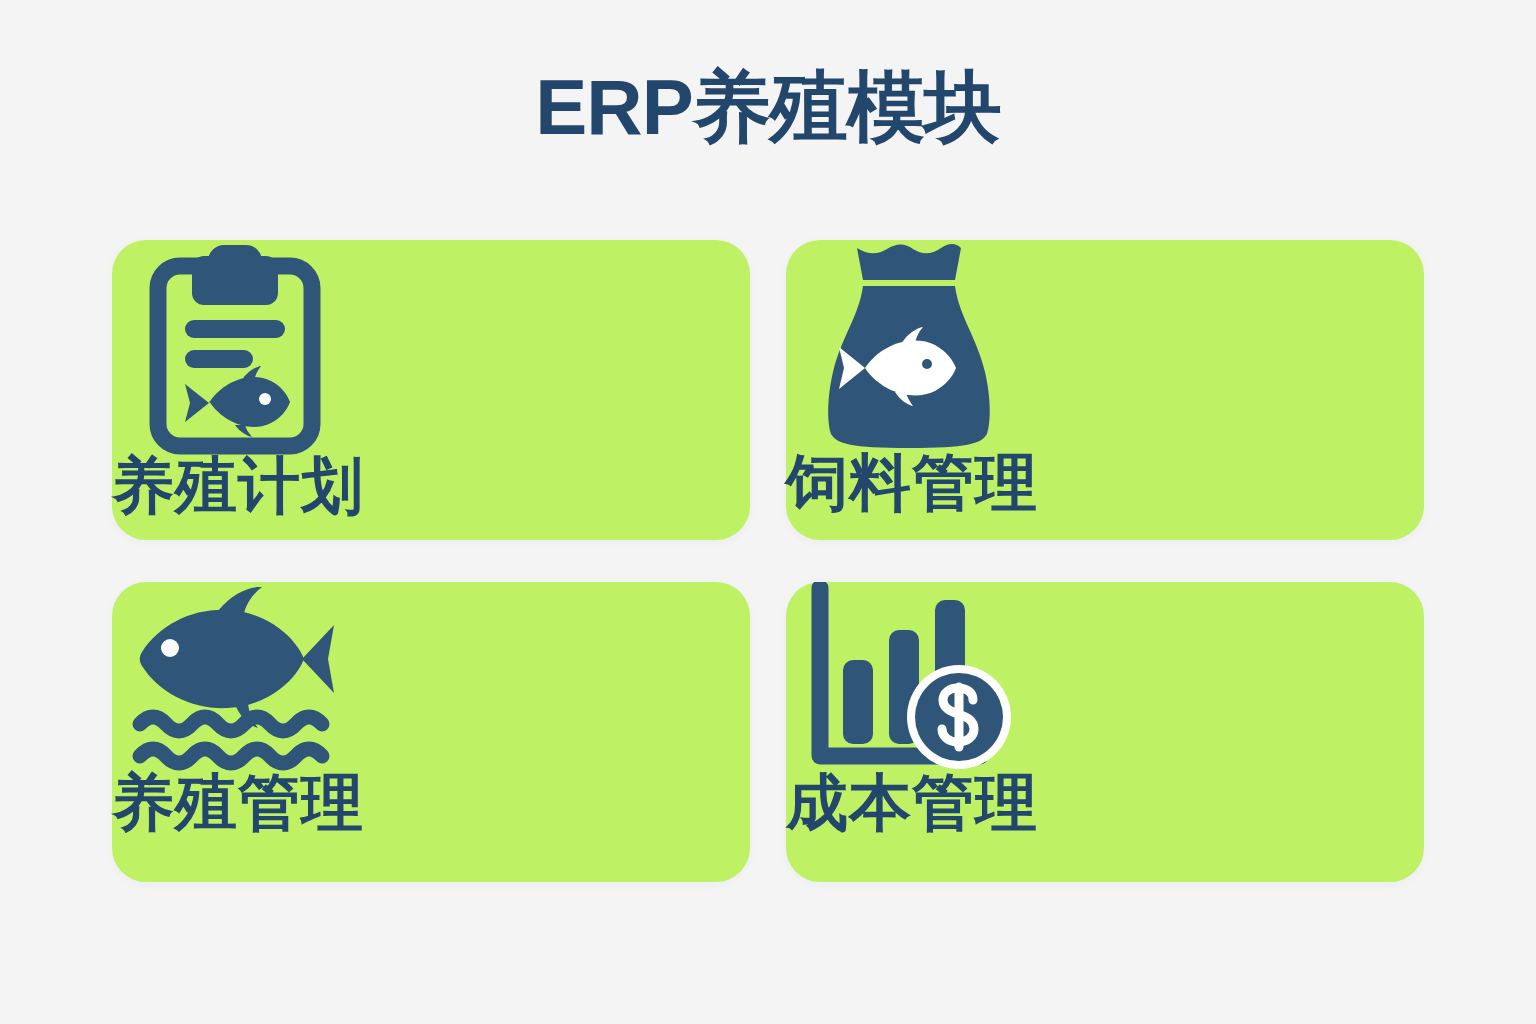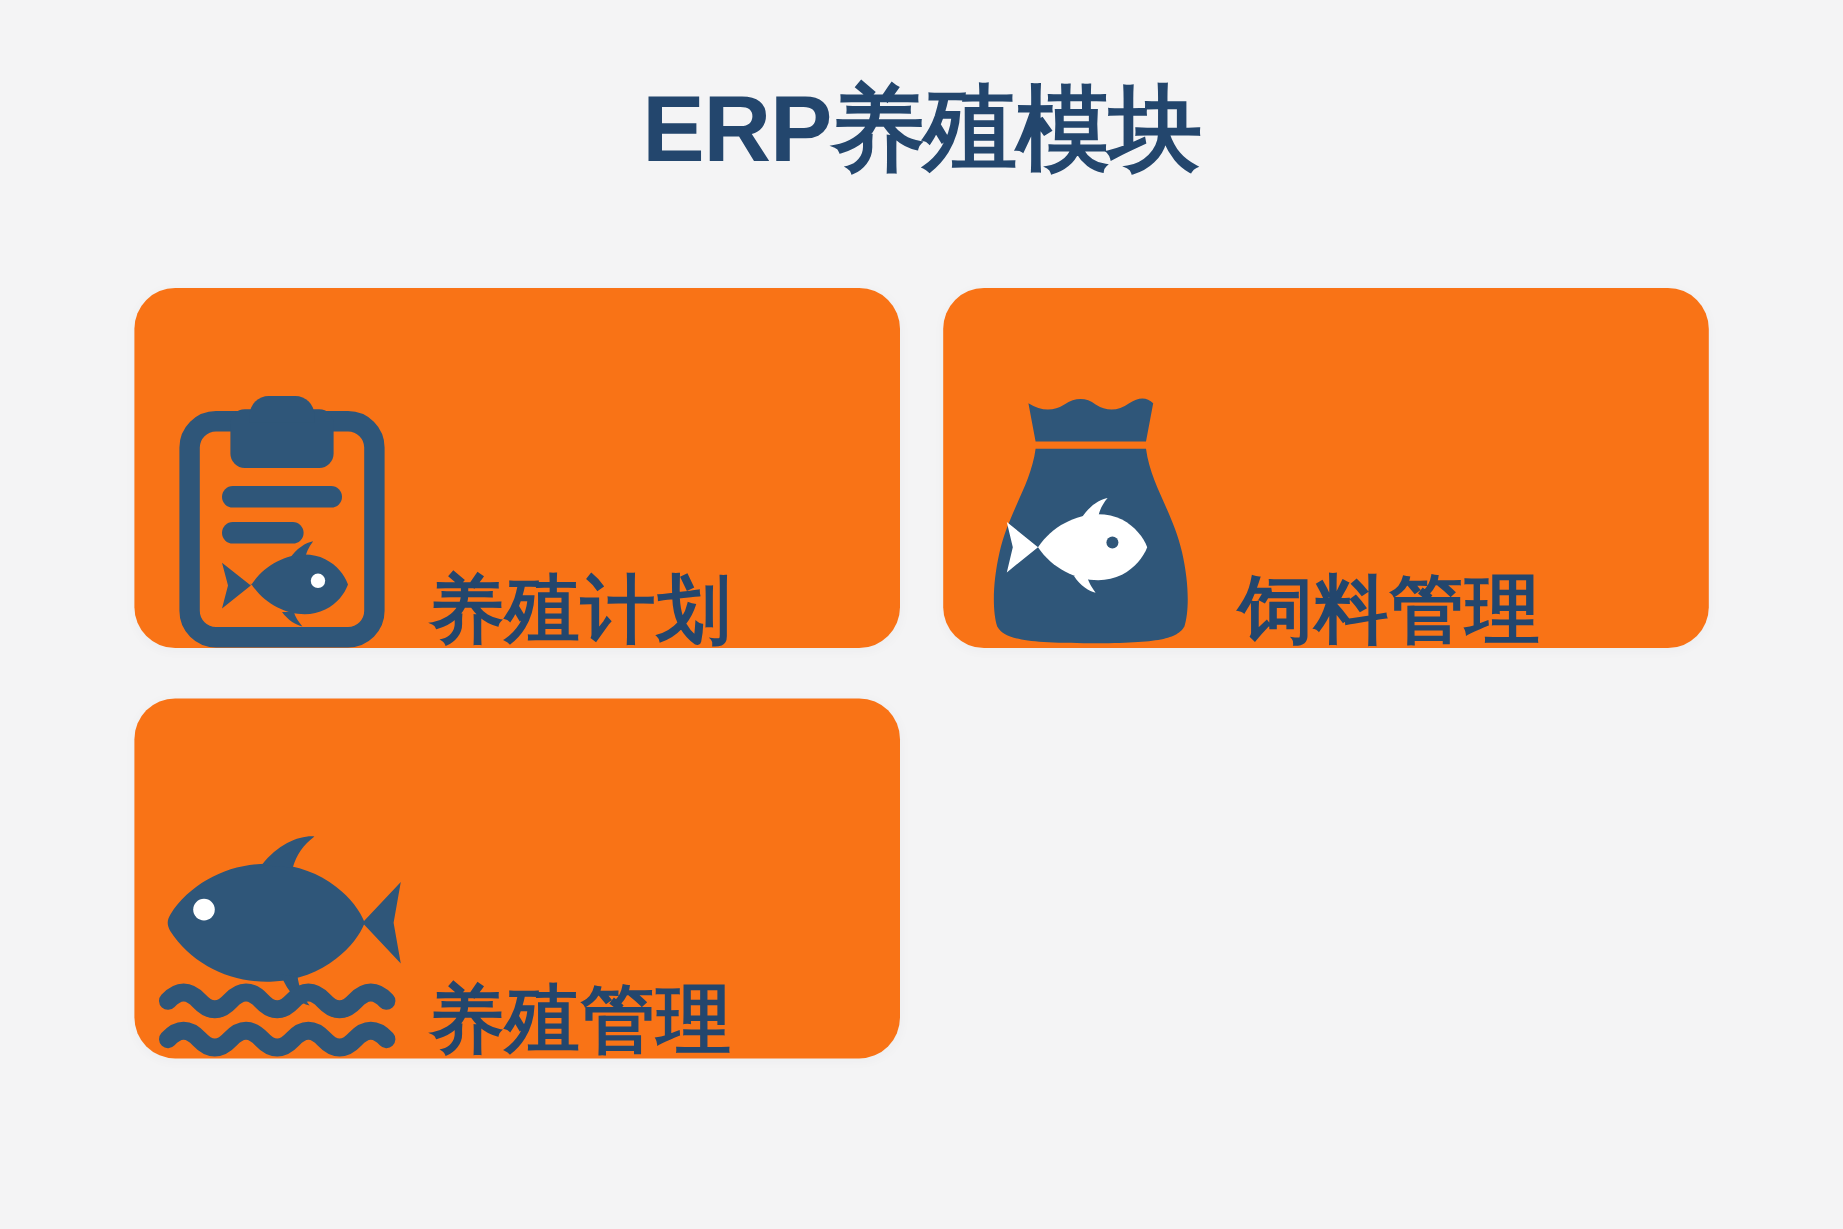--- a/index.html
+++ b/index.html
@@ -43,25 +43,26 @@
     width:1312px;
     height:642px;
     display:grid;
     grid-template-columns:638px 638px;
     grid-template-rows:300px 300px;
     column-gap:36px;
     row-gap:42px;
   }
 
   .card {
-    background:#f97316;
+    background:#bef264;
     border-radius:34px;
     display:flex;
-    align-items:flex-end;
+    align-items:flex-start;
     box-shadow:0 2px 10px rgba(40,60,90,0.035);
+    flex-direction:column;
   }
 
   .card-icon {
     flex:0 0 auto;
     width:246px;
     display:flex;
     align-items:center;
     justify-content:center;
   }
 
@@ -166,15 +167,35 @@
           <circle cx="40" cy="66" r="9" fill="#ffffff"></circle>
 
           <path d="M10 142 q13 -14 26 0 t26 0 t26 0 t26 0 t26 0 t26 0 t26 0" stroke="#2f5679" stroke-width="15" stroke-linecap="round" fill="none"></path>
 
           <path d="M10 174 q13 -14 26 0 t26 0 t26 0 t26 0 t26 0 t26 0 t26 0" stroke="#2f5679" stroke-width="15" stroke-linecap="round" fill="none"></path>
         </svg>
       </div>
       <div class="card-label">养殖管理</div>
     </div>
 
+    <div class="card row2">
+      <div class="card-icon">
+        <svg width="205" height="190" viewBox="0 0 205 190" fill="none">
+
+          <path d="M13 6 v168 h160" stroke="#2f5679" stroke-width="17" stroke-linecap="round" stroke-linejoin="round" fill="none"></path>
+
+          <rect x="36" y="78" width="30" height="84" rx="10" fill="#2f5679"></rect>
+          <rect x="82" y="48" width="30" height="114" rx="10" fill="#2f5679"></rect>
+          <rect x="128" y="18" width="30" height="144" rx="10" fill="#2f5679"></rect>
+
+          <circle cx="152" cy="135" r="52" fill="#ffffff"></circle>
+          <circle cx="152" cy="135" r="44" fill="#2f5679"></circle>
+
+          <path d="M152 105 v60" stroke="#ffffff" stroke-width="9" stroke-linecap="round"></path>
+          <path d="M166 118 c0 -8 -7 -12 -15 -12 c-9 0 -15 5 -15 12 c0 8 7 11 15 14
+                   c9 3 16 6 16 15 c0 8 -7 13 -16 13 c-9 0 -16 -5 -16 -13" stroke="#ffffff" stroke-width="9" stroke-linecap="round" fill="none"></path>
+        </svg>
+      </div>
+      <div class="card-label">成本管理</div>
+    </div>
 
   </div>
 </div>
 
 </body></html>

